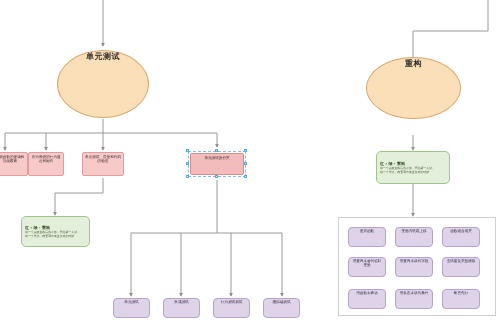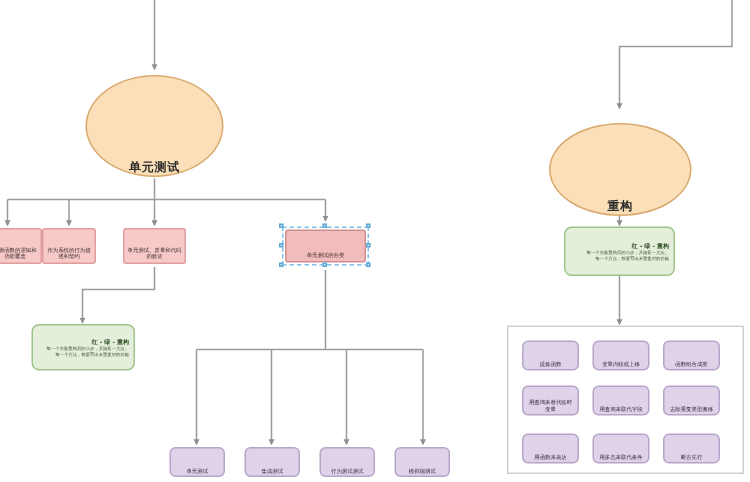--- a/index.html
+++ b/index.html
@@ -5,21 +5,21 @@
   html,body{margin:0;padding:0;}
   body{
     width:500px;height:321px;
     background:#ffffff;
     font-family:"DejaVu Sans","Liberation Sans",sans-serif;
     overflow:hidden;position:relative;
   }
   #canvas{position:absolute;left:0;top:0;width:500px;height:321px;}
   svg.conn{position:absolute;left:0;top:0;width:500px;height:321px;pointer-events:none;}
 
-  .node{position:absolute;box-sizing:border-box;display:flex;align-items:flex-end;
+  .node{position:absolute;box-sizing:border-box;display:flex;align-items:flex-start;
         justify-content:center;text-align:center;}
 
   .ellipse{
     border-radius:50%;
     background:#fbdfb8;
     border:1px solid #d9a86c;
     color:#2b2b2b;
     font-weight:bold;
   }
   .ellipse .lbl{font-size:8px;letter-spacing:.5px;}
@@ -157,21 +157,21 @@
   <div class="node purple" style="left:163px;top:298px;width:37px;height:20px;">
     <span class="lbl">集成测试</span>
   </div>
   <div class="node purple" style="left:213px;top:298px;width:37px;height:20px;">
     <span class="lbl">行为测试测试</span>
   </div>
   <div class="node purple" style="left:263px;top:298px;width:37px;height:20px;">
     <span class="lbl">模拟端测试</span>
   </div>
 
-  <div class="node ellipse" style="left:366px;top:82px;width:95px;height:62px;">
+  <div class="node ellipse" style="left:366px;top:57px;width:95px;height:62px;">
     <span class="lbl">重构</span>
   </div>
 
   <div class="node green" style="left:376px;top:151px;width:74px;height:33px;">
     <span class="title">红 - 绿 - 重构</span>
     <span class="sub">每一个失败重构后的小步，开始新一大法。</span>
     <span class="sub">每一个方法，都要写出来重复对的功能</span>
   </div>
 
   <div class="grid-frame" style="left:338px;top:217px;width:158px;height:99px;"></div>

